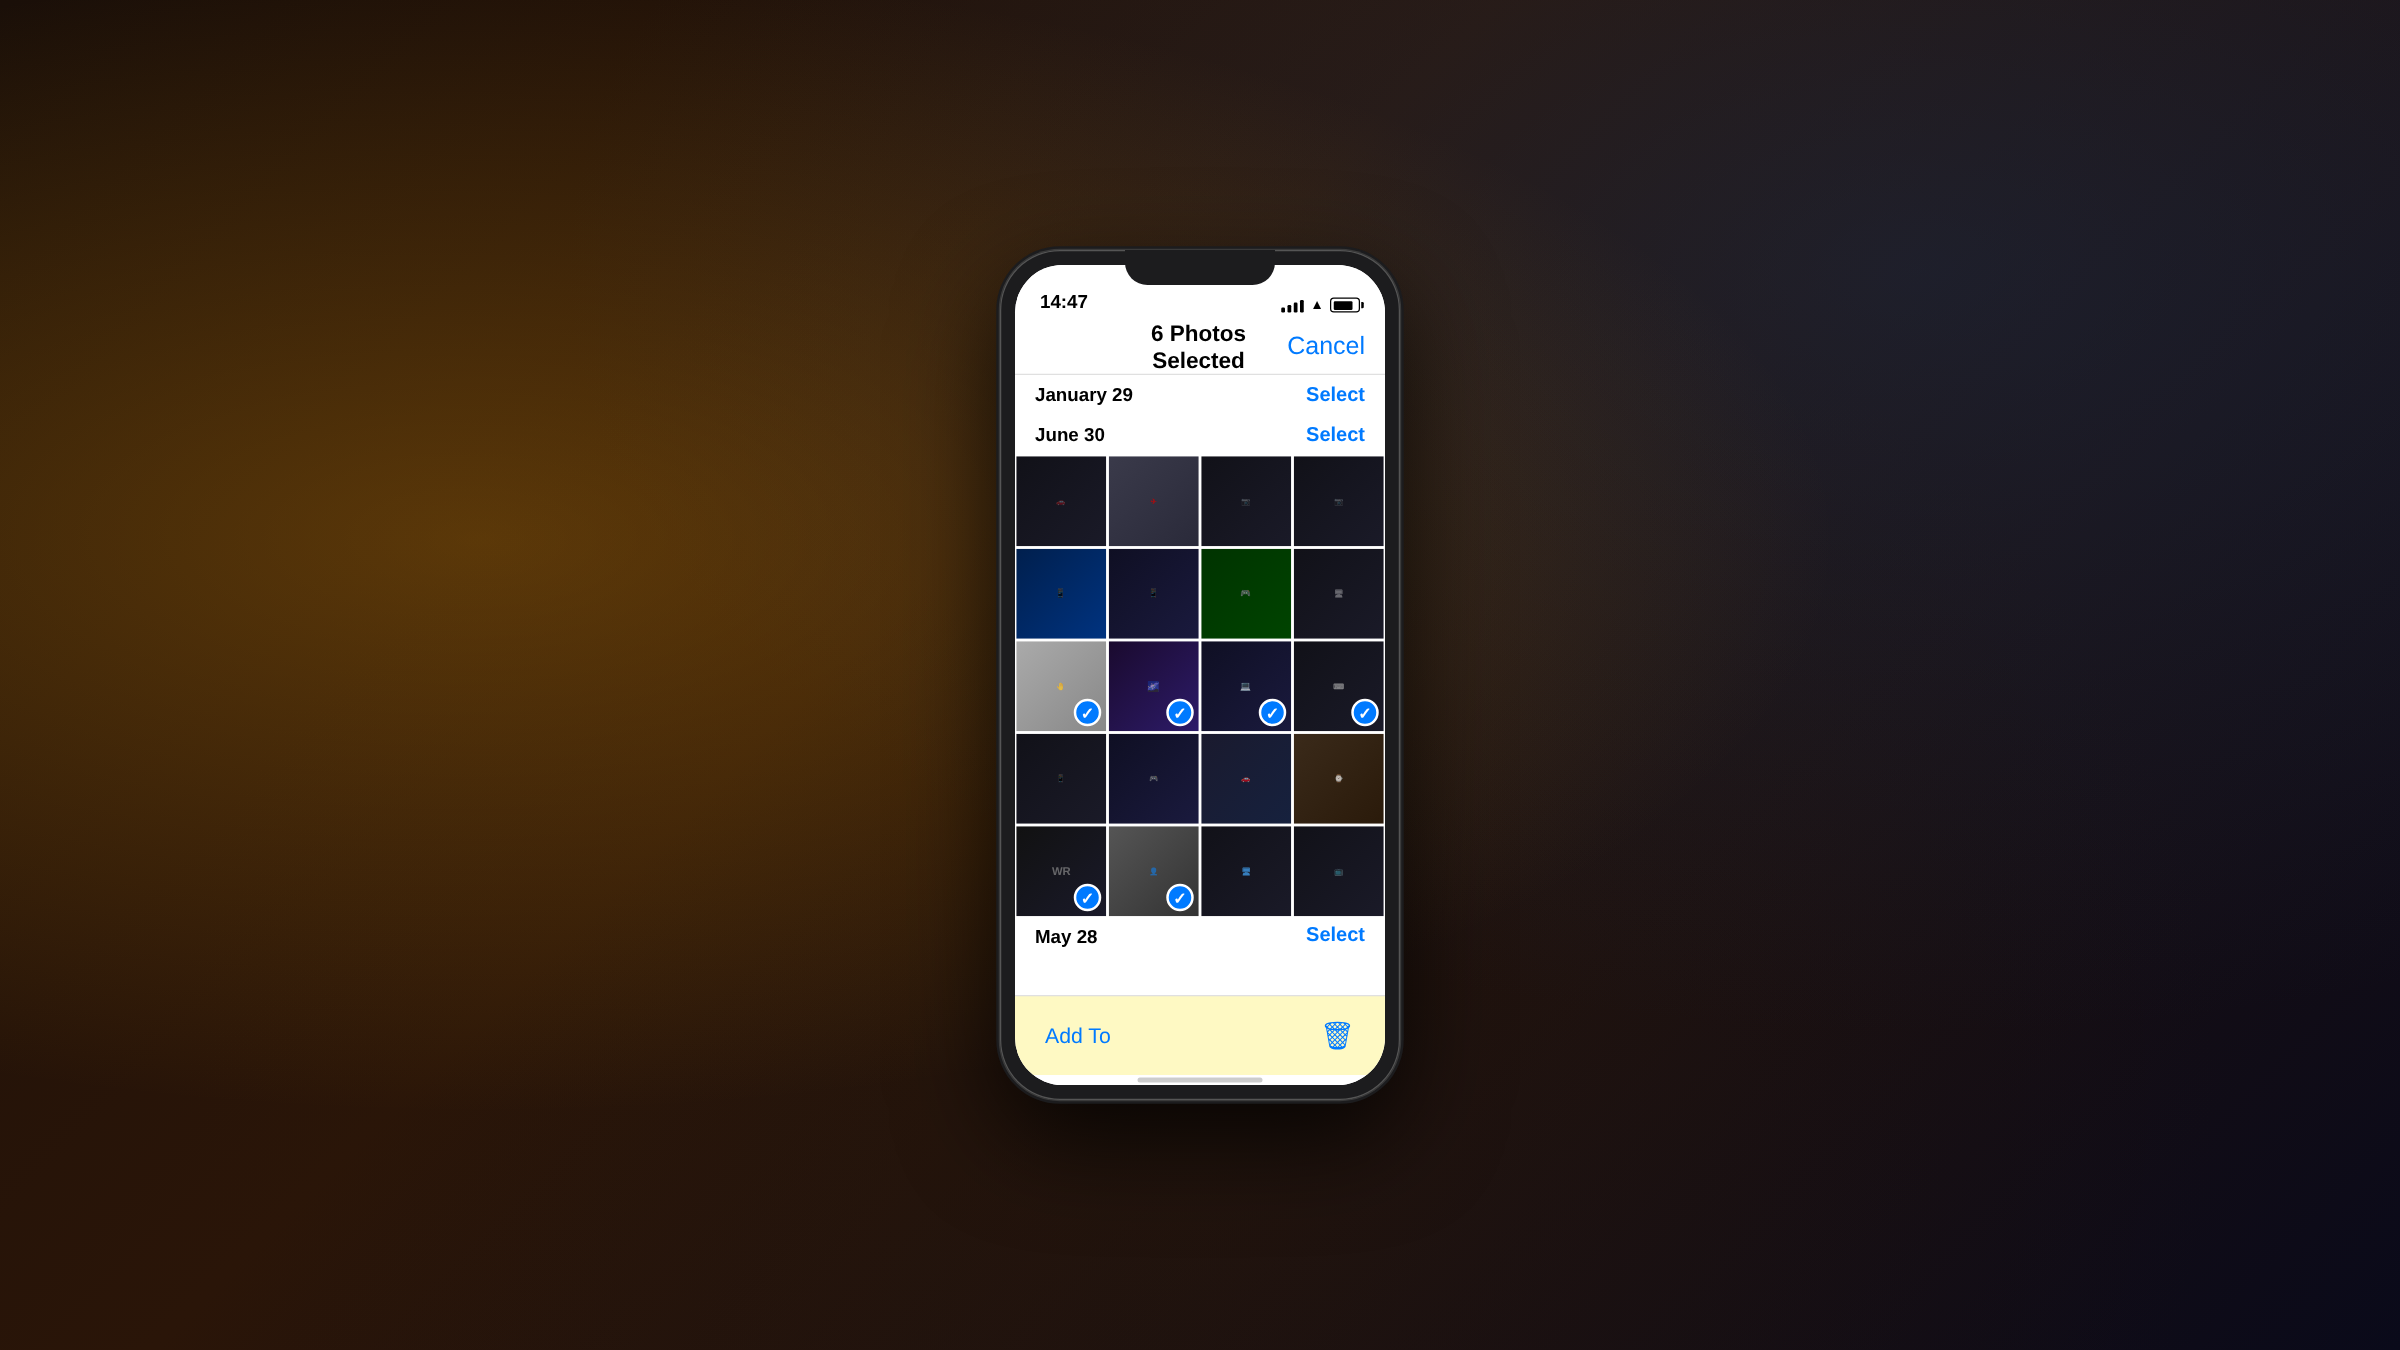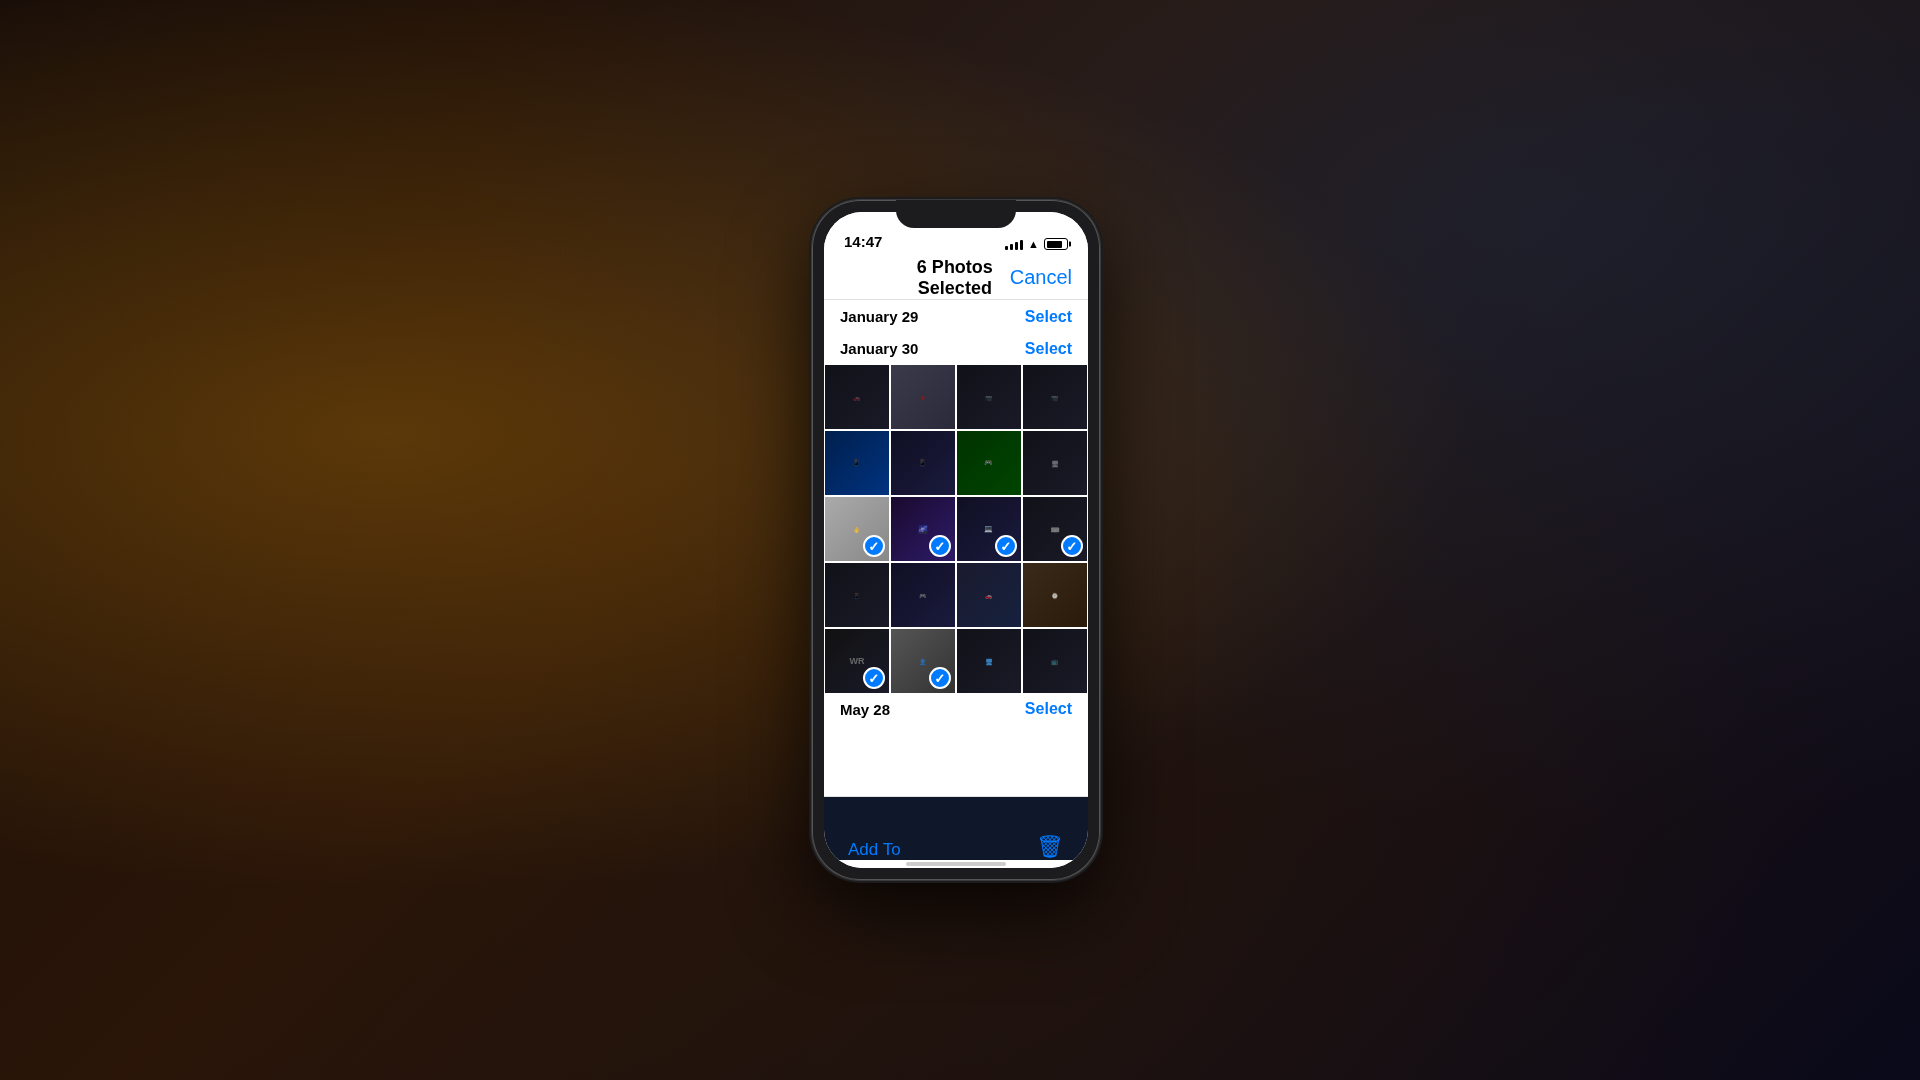--- a/index.html
+++ b/index.html
@@ -25,31 +25,30 @@
     }
 
     .phone-wrapper {
       position: relative;
       z-index: 1;
       width: 320px;
       height: 680px;
     }
 
     .phone-frame {
-      width: 288px;
+      width: 320px;
       height: 680px;
       background: #1c1c1e;
       border-radius: 48px;
       position: relative;
       box-shadow:
         0 0 0 1px #3a3a3a,
         0 0 0 3px #1c1c1e,
         0 30px 80px rgba(0,0,0,0.8),
         inset 0 0 0 1px #555;
-      margin-left: 12px;
     }
 
     .phone-screen {
       position: absolute;
       top: 12px;
       left: 12px;
       right: 12px;
       bottom: 12px;
       background: #fff;
       border-radius: 38px;
@@ -221,24 +220,24 @@
       justify-content: center;
       color: #fff;
       font-size: 13px;
       font-weight: bold;
       border: 2px solid #fff;
     }
 
     
     .bottom-toolbar {
       height: 64px;
-      background: #0f172a;
+      background: #fef9c3;
       border-top: 0.5px solid #e0e0e0;
       display: flex;
-      align-items: flex-end;
+      align-items: center;
       justify-content: space-between;
       padding: 0 24px;
       flex-shrink: 0;
     }
 
     .add-to-btn {
       font-size: 17px;
       color: #007aff;
       font-weight: 400;
     }
@@ -327,21 +326,21 @@
         <span class="nav-title">6 Photos Selected</span>
         <span class="nav-cancel">Cancel</span>
       </div>
 
       <div class="section-header">
         <span class="section-title">January 29</span>
         <span class="section-select">Select</span>
       </div>
 
       <div class="section-header">
-        <span class="section-title">January 30</span>
+        <span class="section-title">June 30</span>
         <span class="section-select">Select</span>
       </div>
 
       <div class="photo-grid">
 
         <div class="grid-row">
           <div class="photo-cell dark-car">
             <div class="photo-detail">
                 <span class="thumb-text">🚗</span>
               </div>

